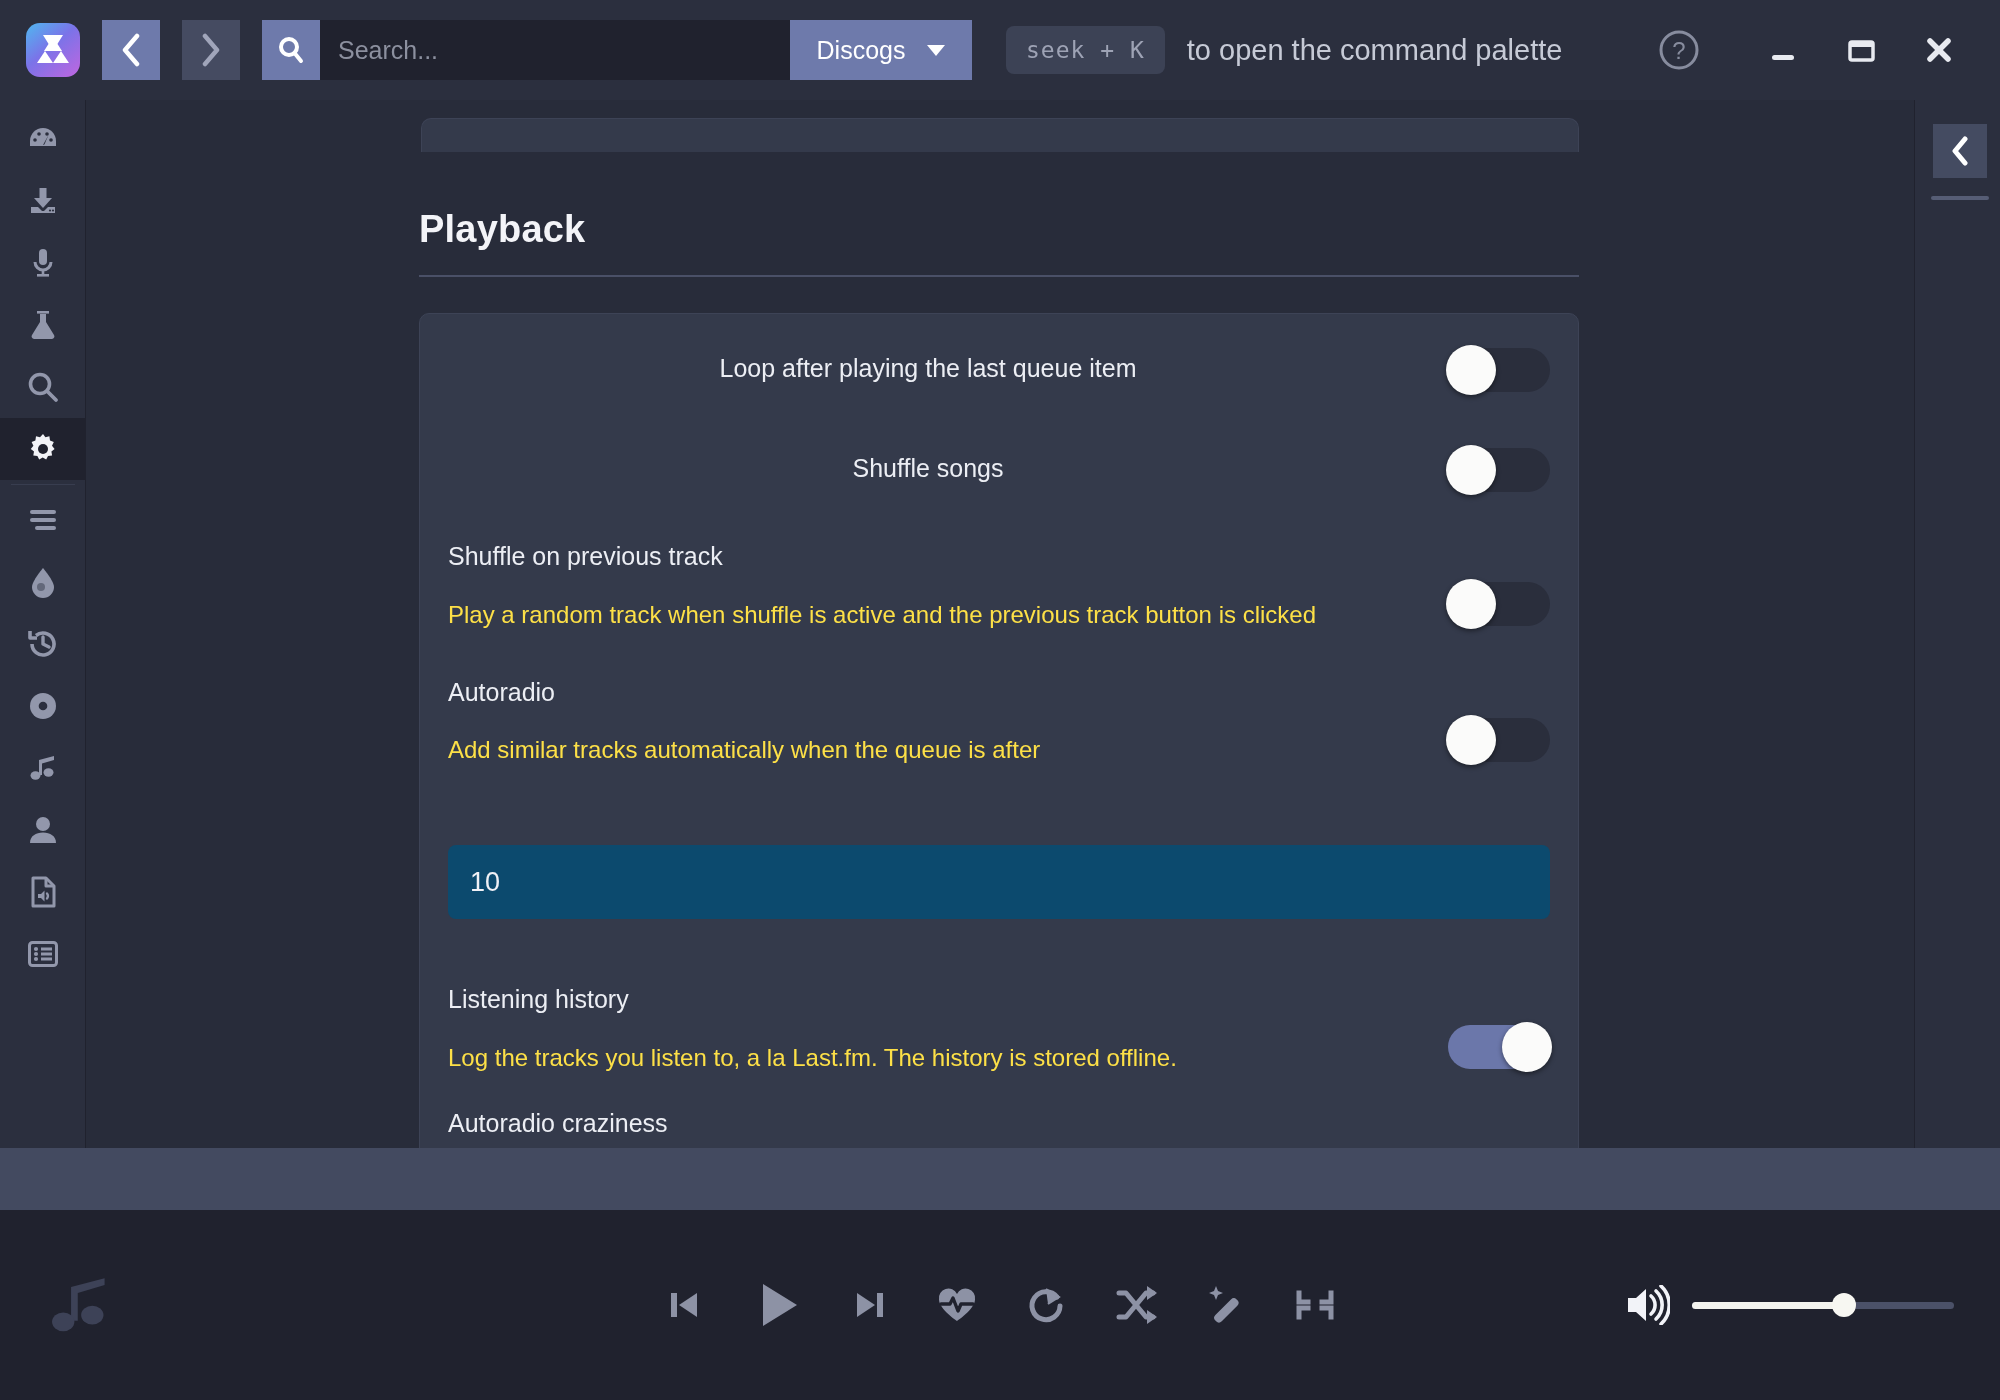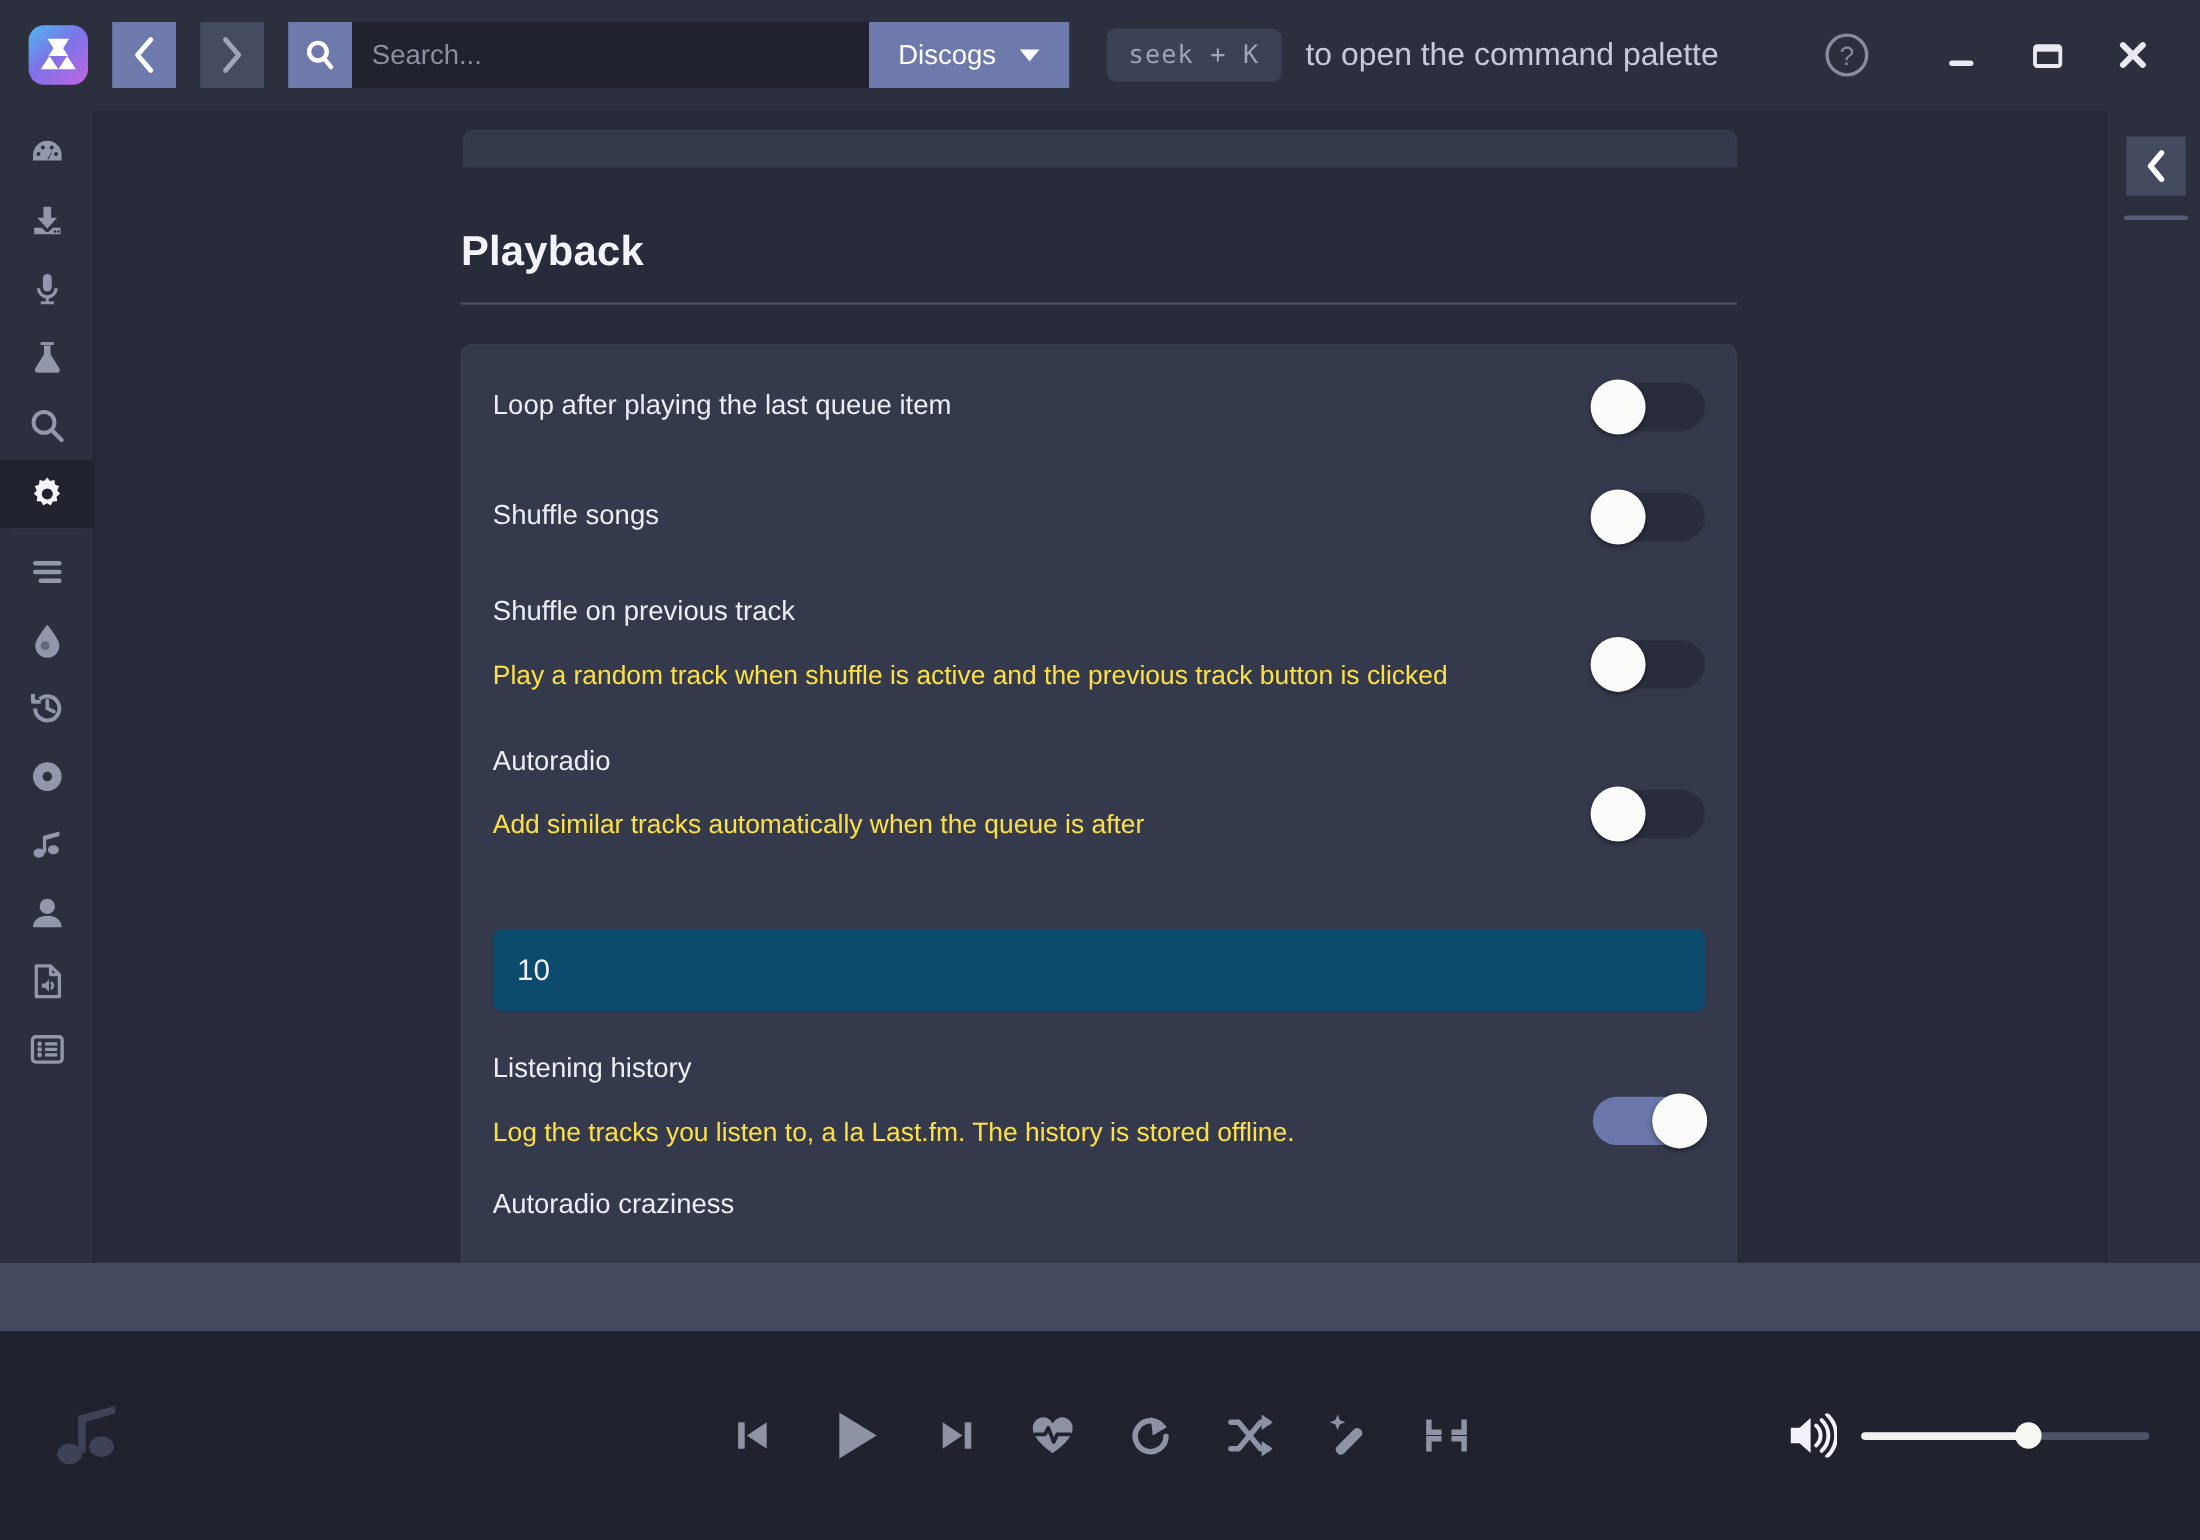--- a/index.html
+++ b/index.html
@@ -121,21 +121,21 @@
     position: relative; margin-top: 4px;
   }
   .toggle.off { background: #2a2e3c; }
   .toggle.on  { background: #6b77aa; }
   .knob {
     position: absolute; top: -3px; width: 50px; height: 50px; border-radius: 50%;
     background: #fbfbfa; box-shadow: 0 2px 5px rgba(0,0,0,.45);
   }
   .toggle.off .knob { left: -2px; }
   .toggle.on  .knob { right: -2px; }
-  .row.with-toggle { align-items: center; }
+  .row.with-toggle { align-items: center; text-align: center; }
   .row-field-label { color: #eceef4; font-size: 25px; margin-bottom: 0; }
   .num-input {
     margin-top: 28px; height: 74px; width: 100%;
     background: #0c4a6e; border: 0; border-radius: 8px;
     color: #f0f1f6; font-size: 27px; padding: 0 22px;
     font-family: "Liberation Sans", sans-serif; outline: none;
   }
   .row-cut { padding-top: 34px; }
   .row-cut .row-label { color: #eceef4; }
 
@@ -426,21 +426,21 @@
             </div>
             <div class="toggle off" style="margin-top:42px">
               <div class="knob"></div>
             </div>
           </div>
 
           <div style="padding-top:52px">
             <input class="num-input" type="text" value="10" style="">
           </div>
 
-          <div class="row" style="padding-top:36px">
+          <div class="row" style="padding-top:64px">
             <div class="row-texts">
               <div class="row-label">Listening history</div>
               <div class="row-desc">Log the tracks you listen to, a la Last.fm. The history is stored offline.</div>
             </div>
             <div class="toggle on" style="margin-top:42px">
               <div class="knob"></div>
             </div>
           </div>
 
           <div class="row row-cut">

